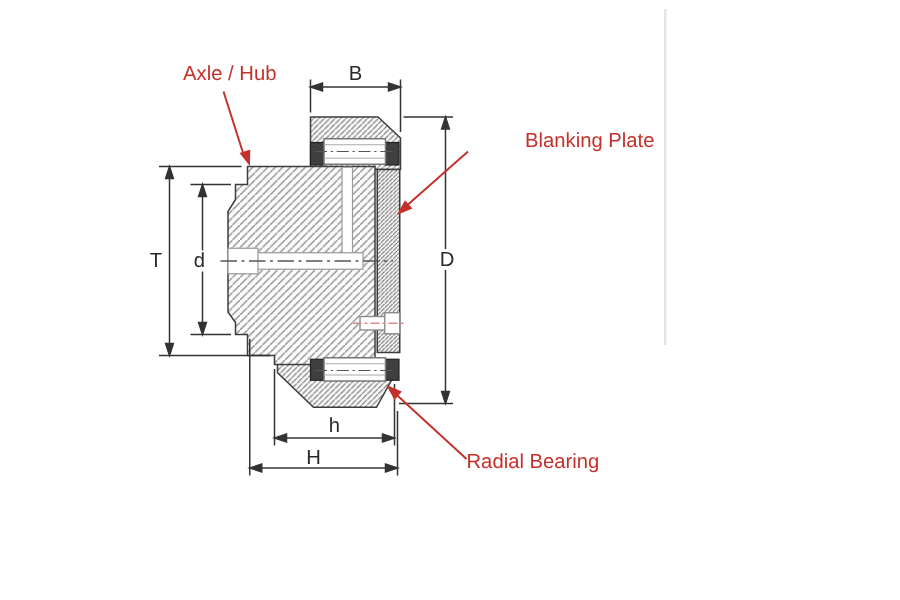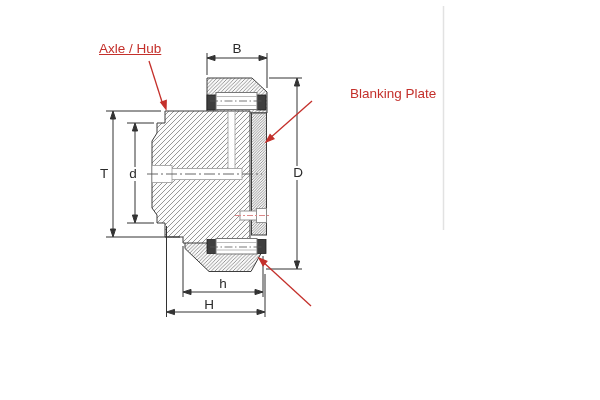--- a/index.html
+++ b/index.html
@@ -148,16 +148,17 @@
   <line x1="443.5" y1="6" x2="443.5" y2="230" stroke="#e2e2e2" stroke-width="1.5"></line>
 </svg>
 
 <div class="lbl dim" style="left:230px;top:42px;width:14px;">B</div>
 <div class="lbl dim bg" style="left:289px;top:166px;width:16px;">D</div>
 <div class="lbl dim" style="left:97px;top:167px;width:14px;">T</div>
 <div class="lbl dim bg" style="left:125px;top:167px;width:14px;">d</div>
 <div class="lbl dim" style="left:216px;top:277px;width:14px;">h</div>
 <div class="lbl dim" style="left:201px;top:298px;width:16px;">H</div>
 
-<div class="lbl red" style="left:99px;top:42px;text-decoration:underline;">Axle / Hub</div>
+<div class="lbl red" style="left:122px;top:42px;">Axle / Hub</div>
 <div class="lbl red" style="left:314px;top:87px;margin-left:36px;">Blanking Plate</div>
+<div class="lbl red" style="left:311px;top:301px;">Radial Bearing</div>
 
 </div>
 
 </body></html>

